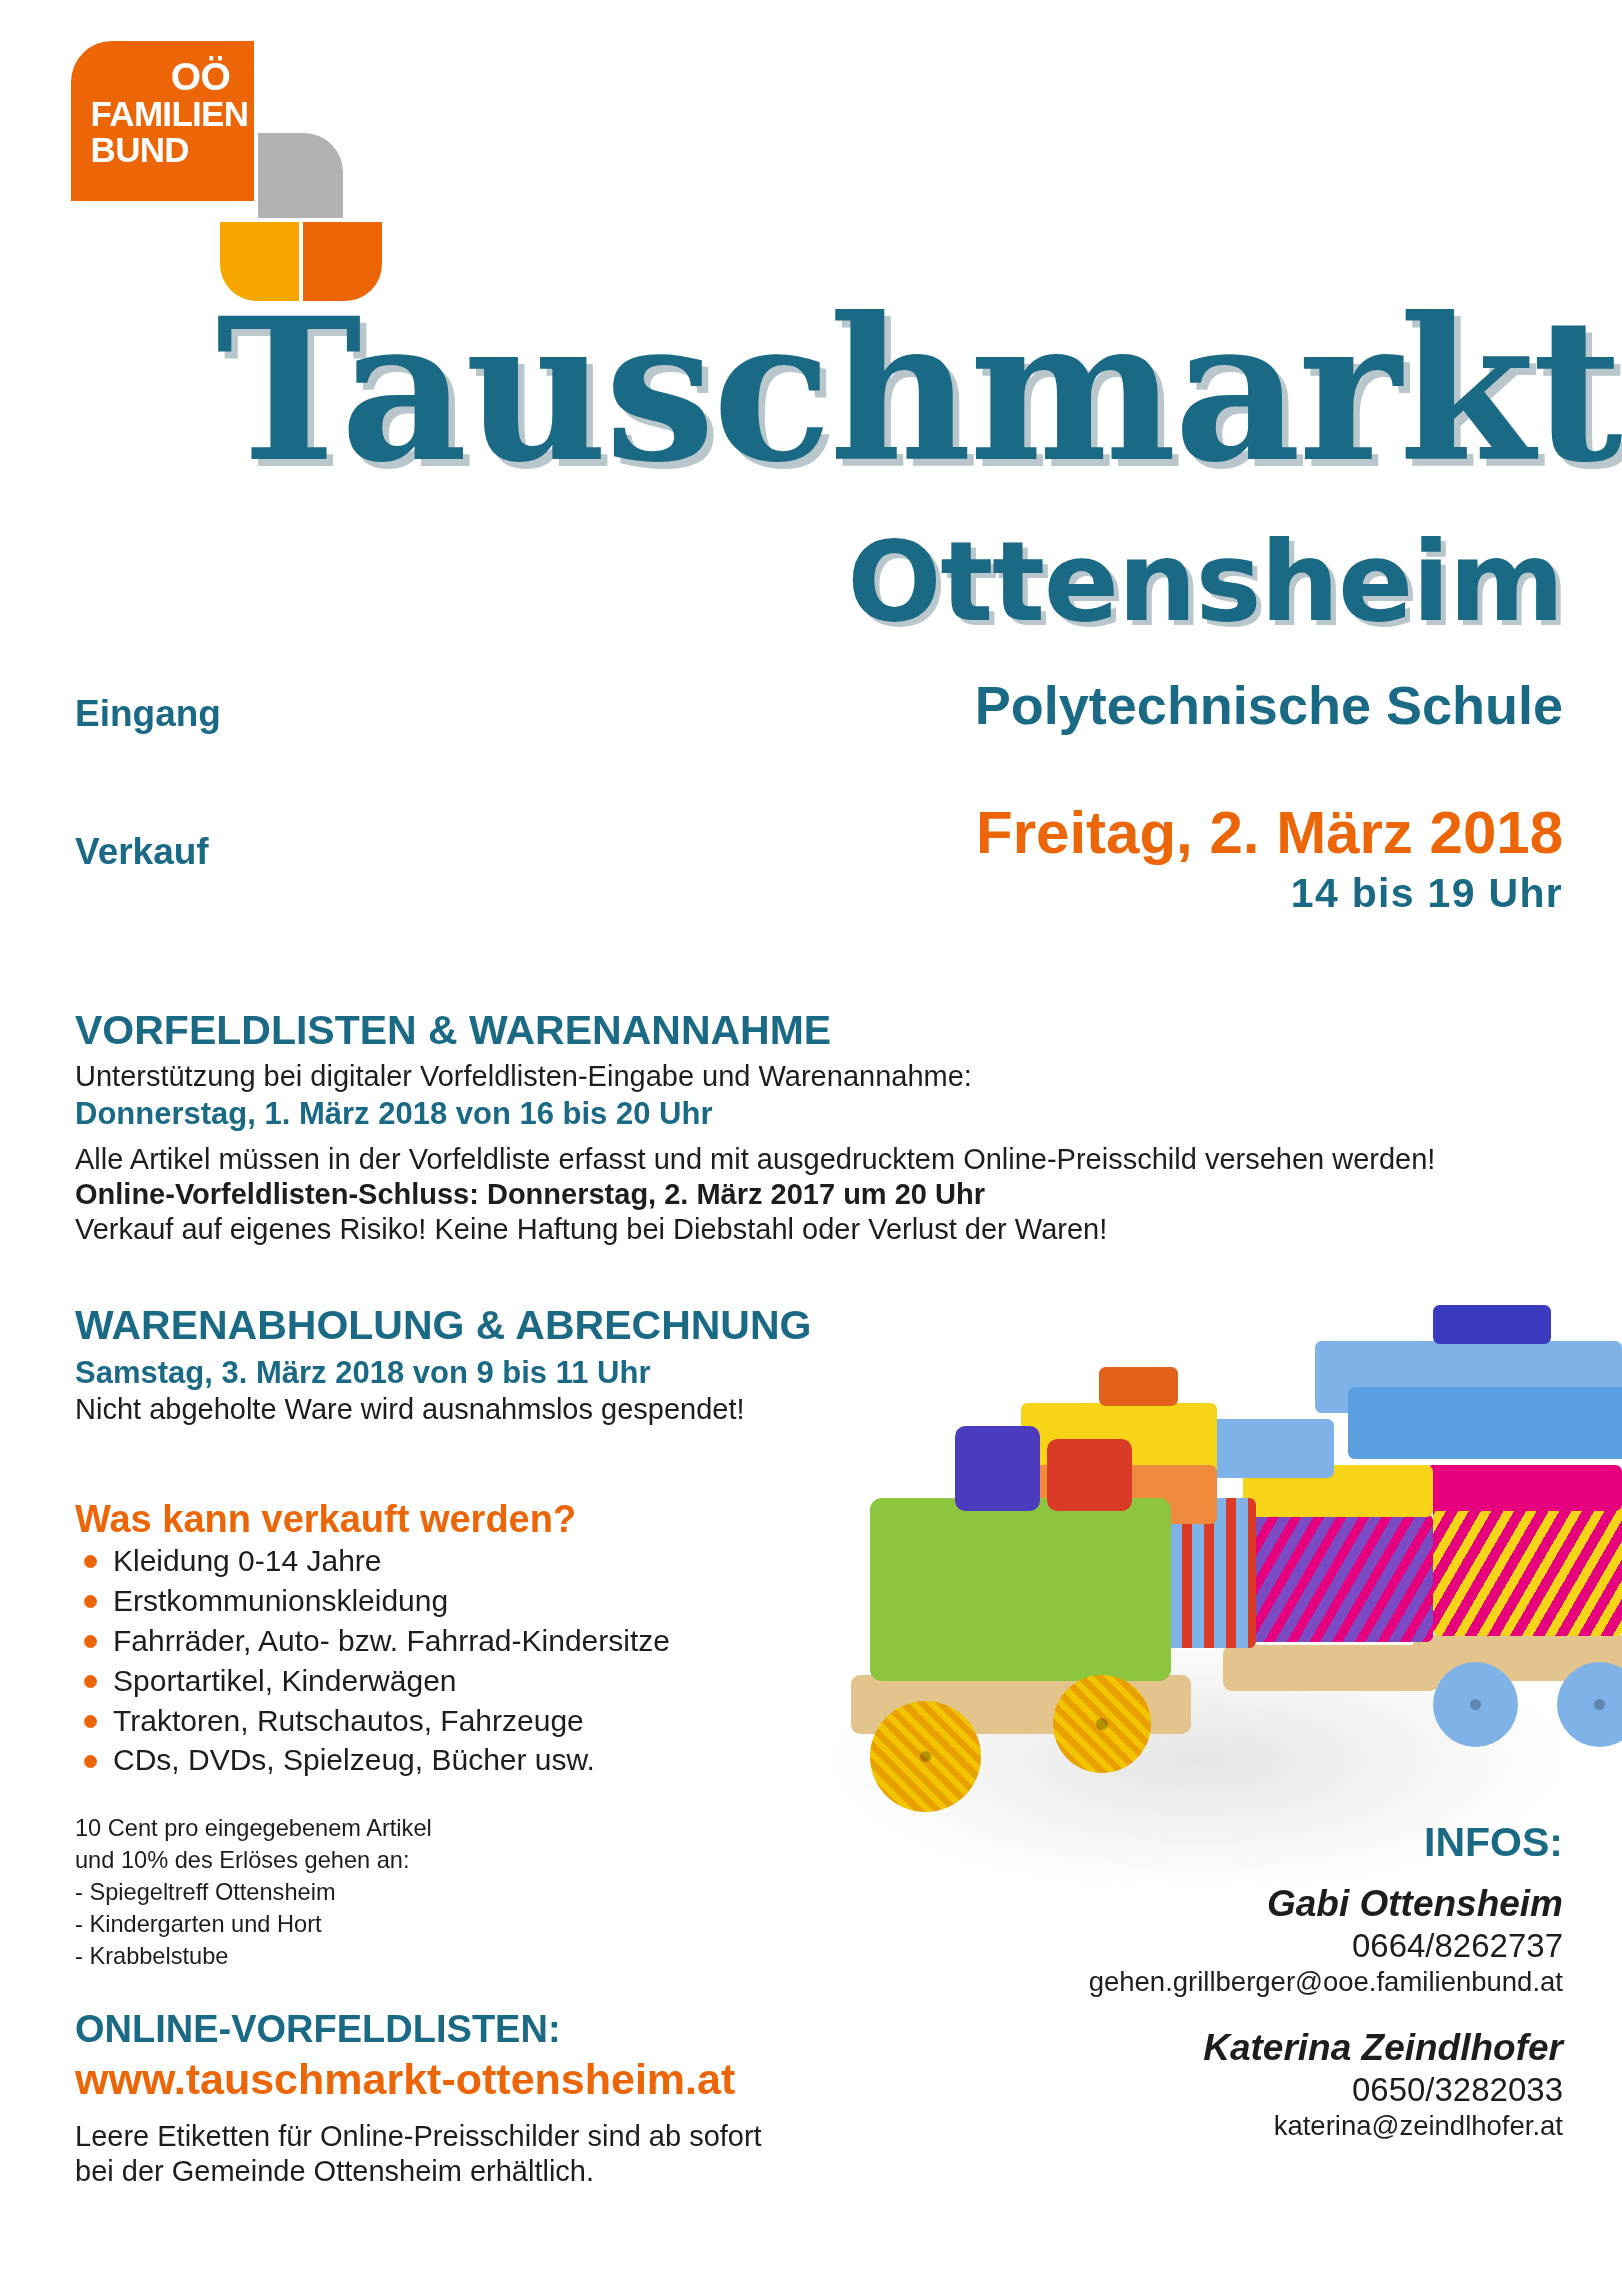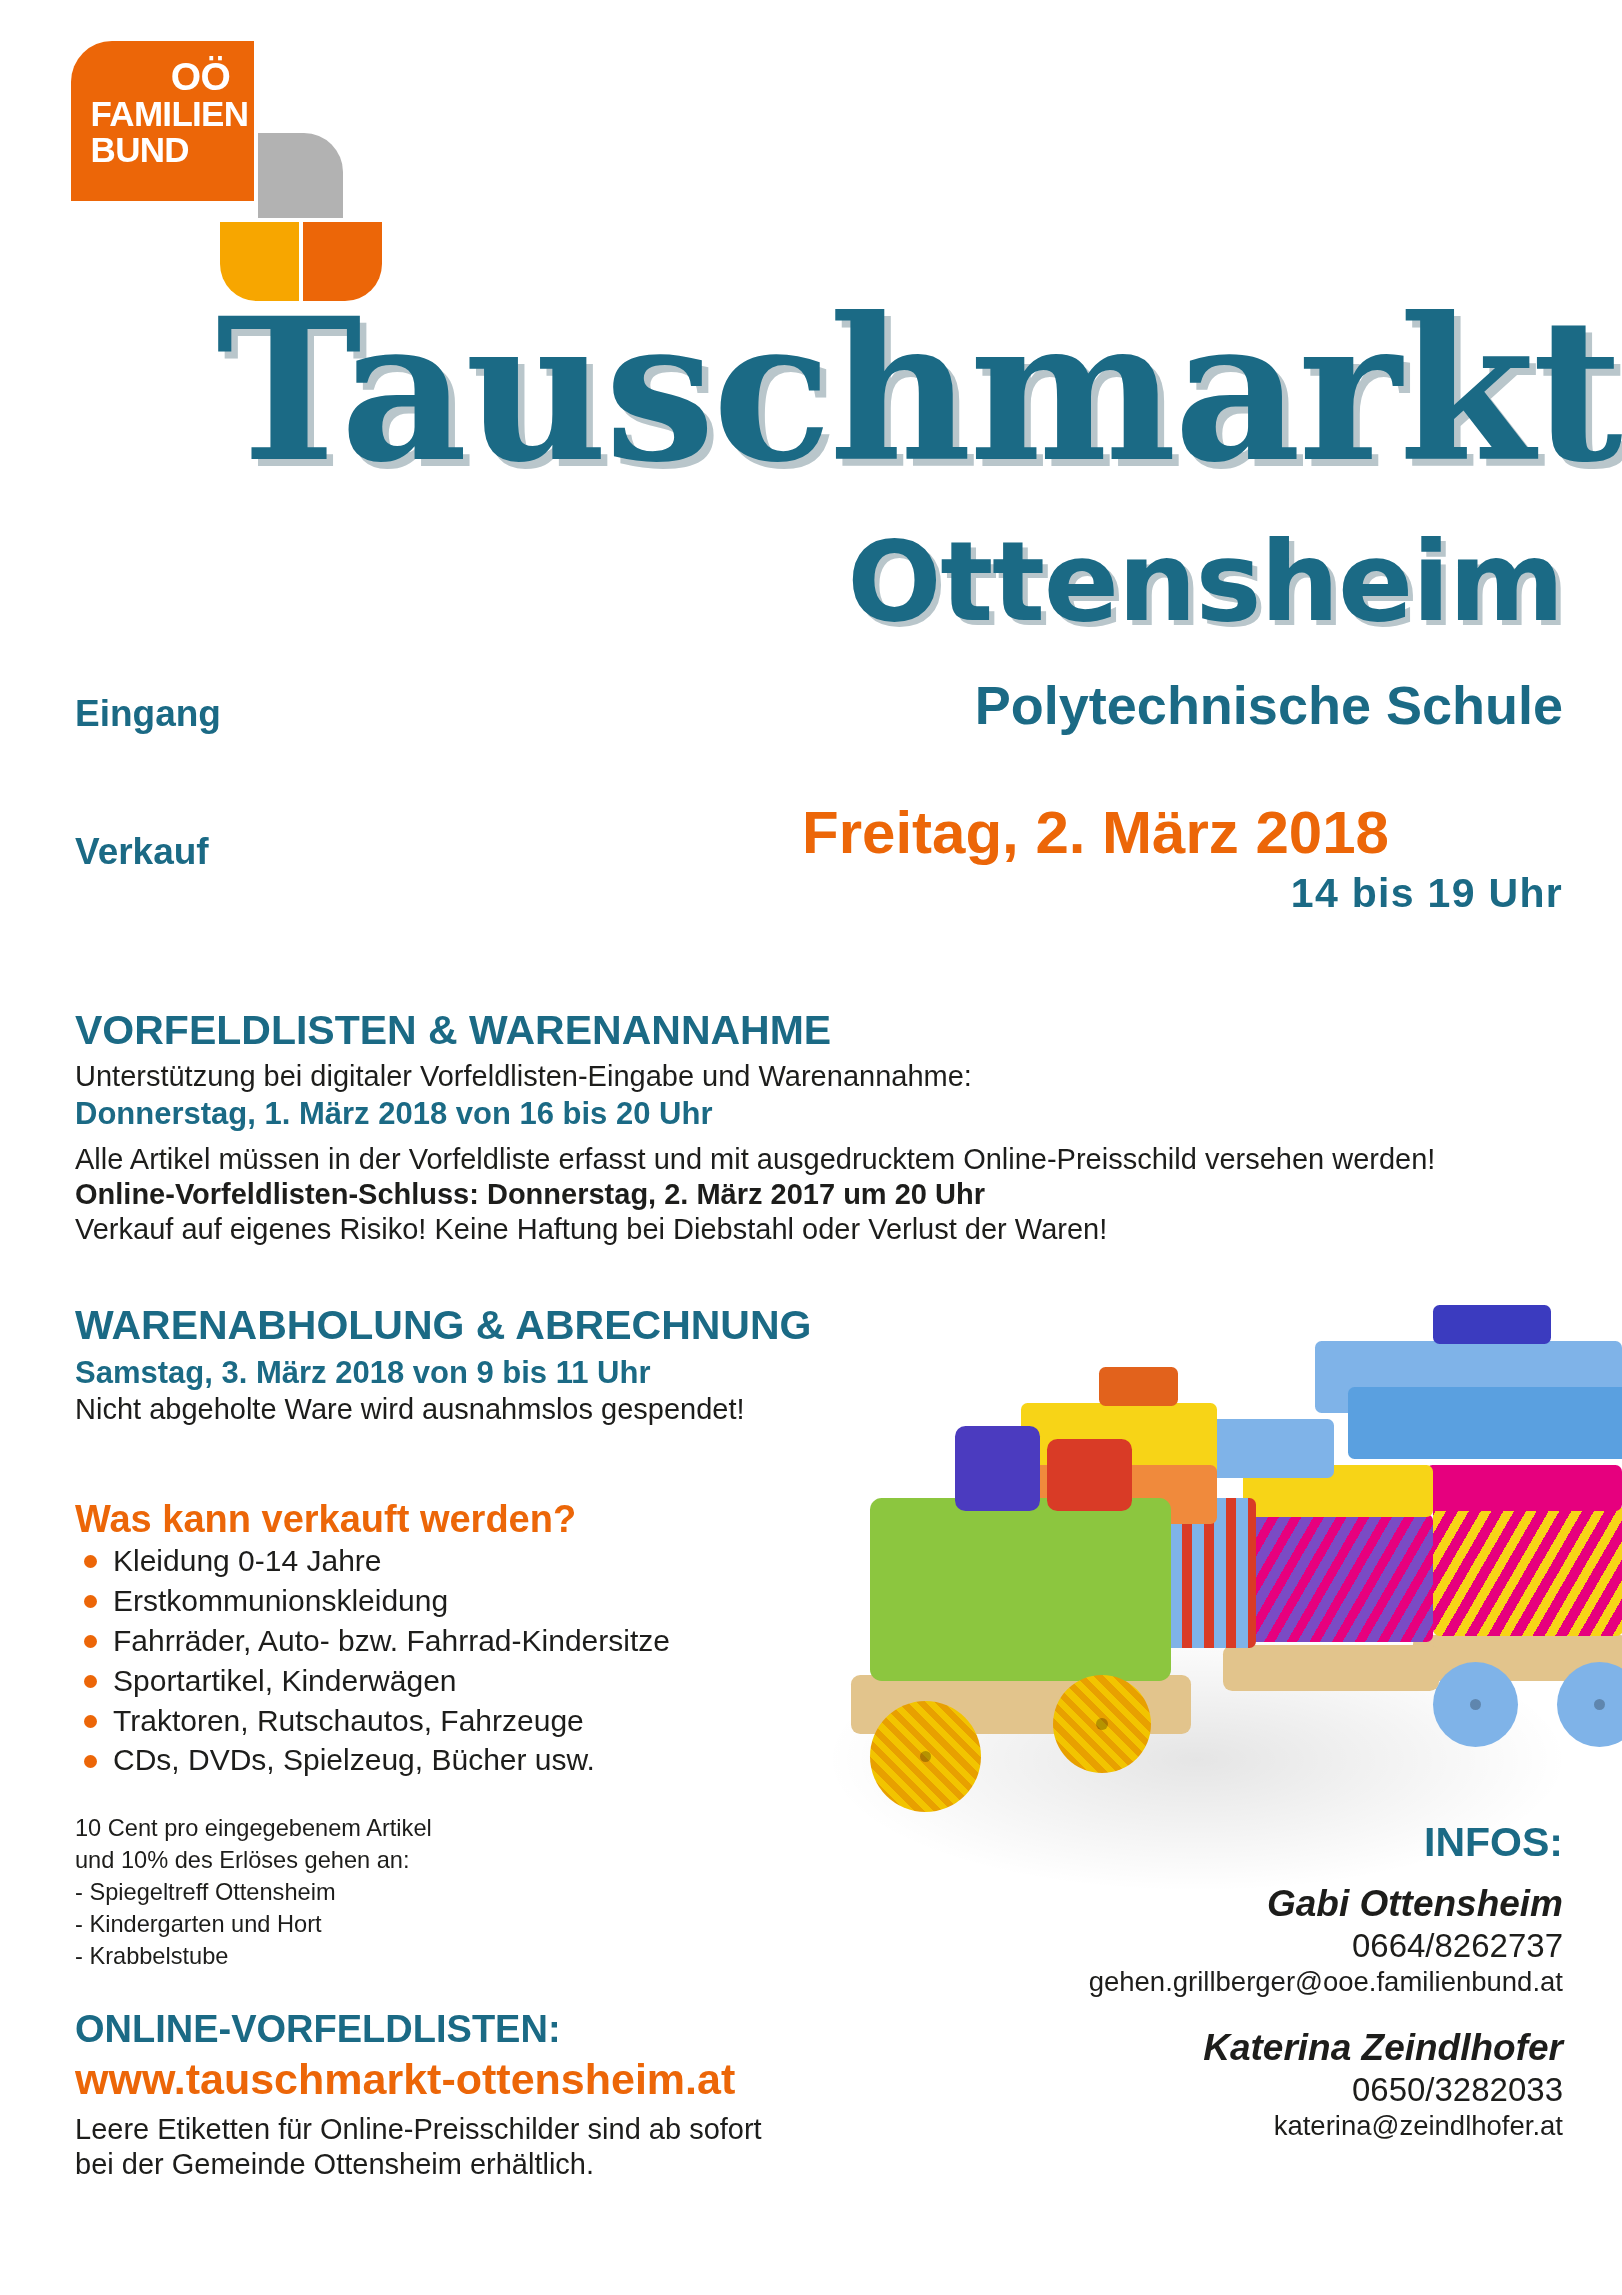--- a/index.html
+++ b/index.html
@@ -104,21 +104,21 @@
     font-weight: bold;
     font-size: 54px;
     color: #1b6a85;
     white-space: nowrap;
   }
   #date-line {
     position: absolute;
     left: 628px;
     top: 798px;
     width: 935px;
-    text-align: center;
+    text-align: right;
     font-weight: bold;
     font-size: 60px;
     color: #ec6608;
     white-space: nowrap;
   }
   #time-line {
     position: absolute;
     left: 628px;
     top: 870px;
     width: 935px;
@@ -215,21 +215,21 @@
     line-height: 1.36;
     color: #1d1d1b;
   }
 
   #sec-online { top: 2008px; width: 850px; }
   #sec-online .h-teal { font-size: 38px; margin-bottom: 3.9px; }
   #sec-online .url {
     font-weight: bold;
     font-size: 43px;
     color: #ec6608;
-    margin-bottom: 8px;
+    margin-bottom: 15px;
   }
 
   
   #infos {
     position: absolute;
     right: 59px;
     top: 1819px;
     width: 720px;
     text-align: right;
   }

